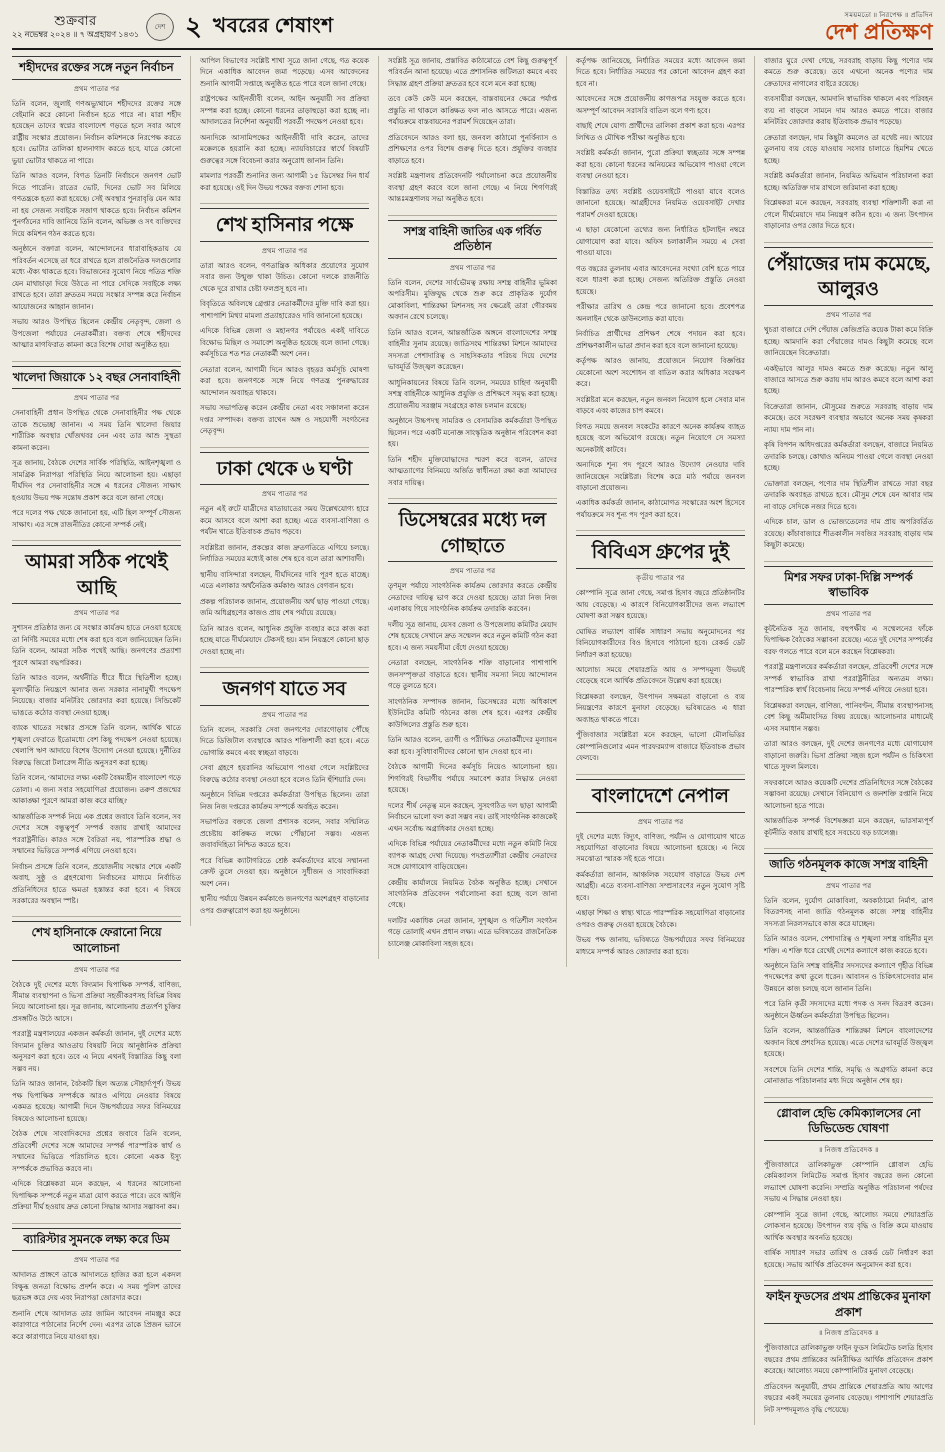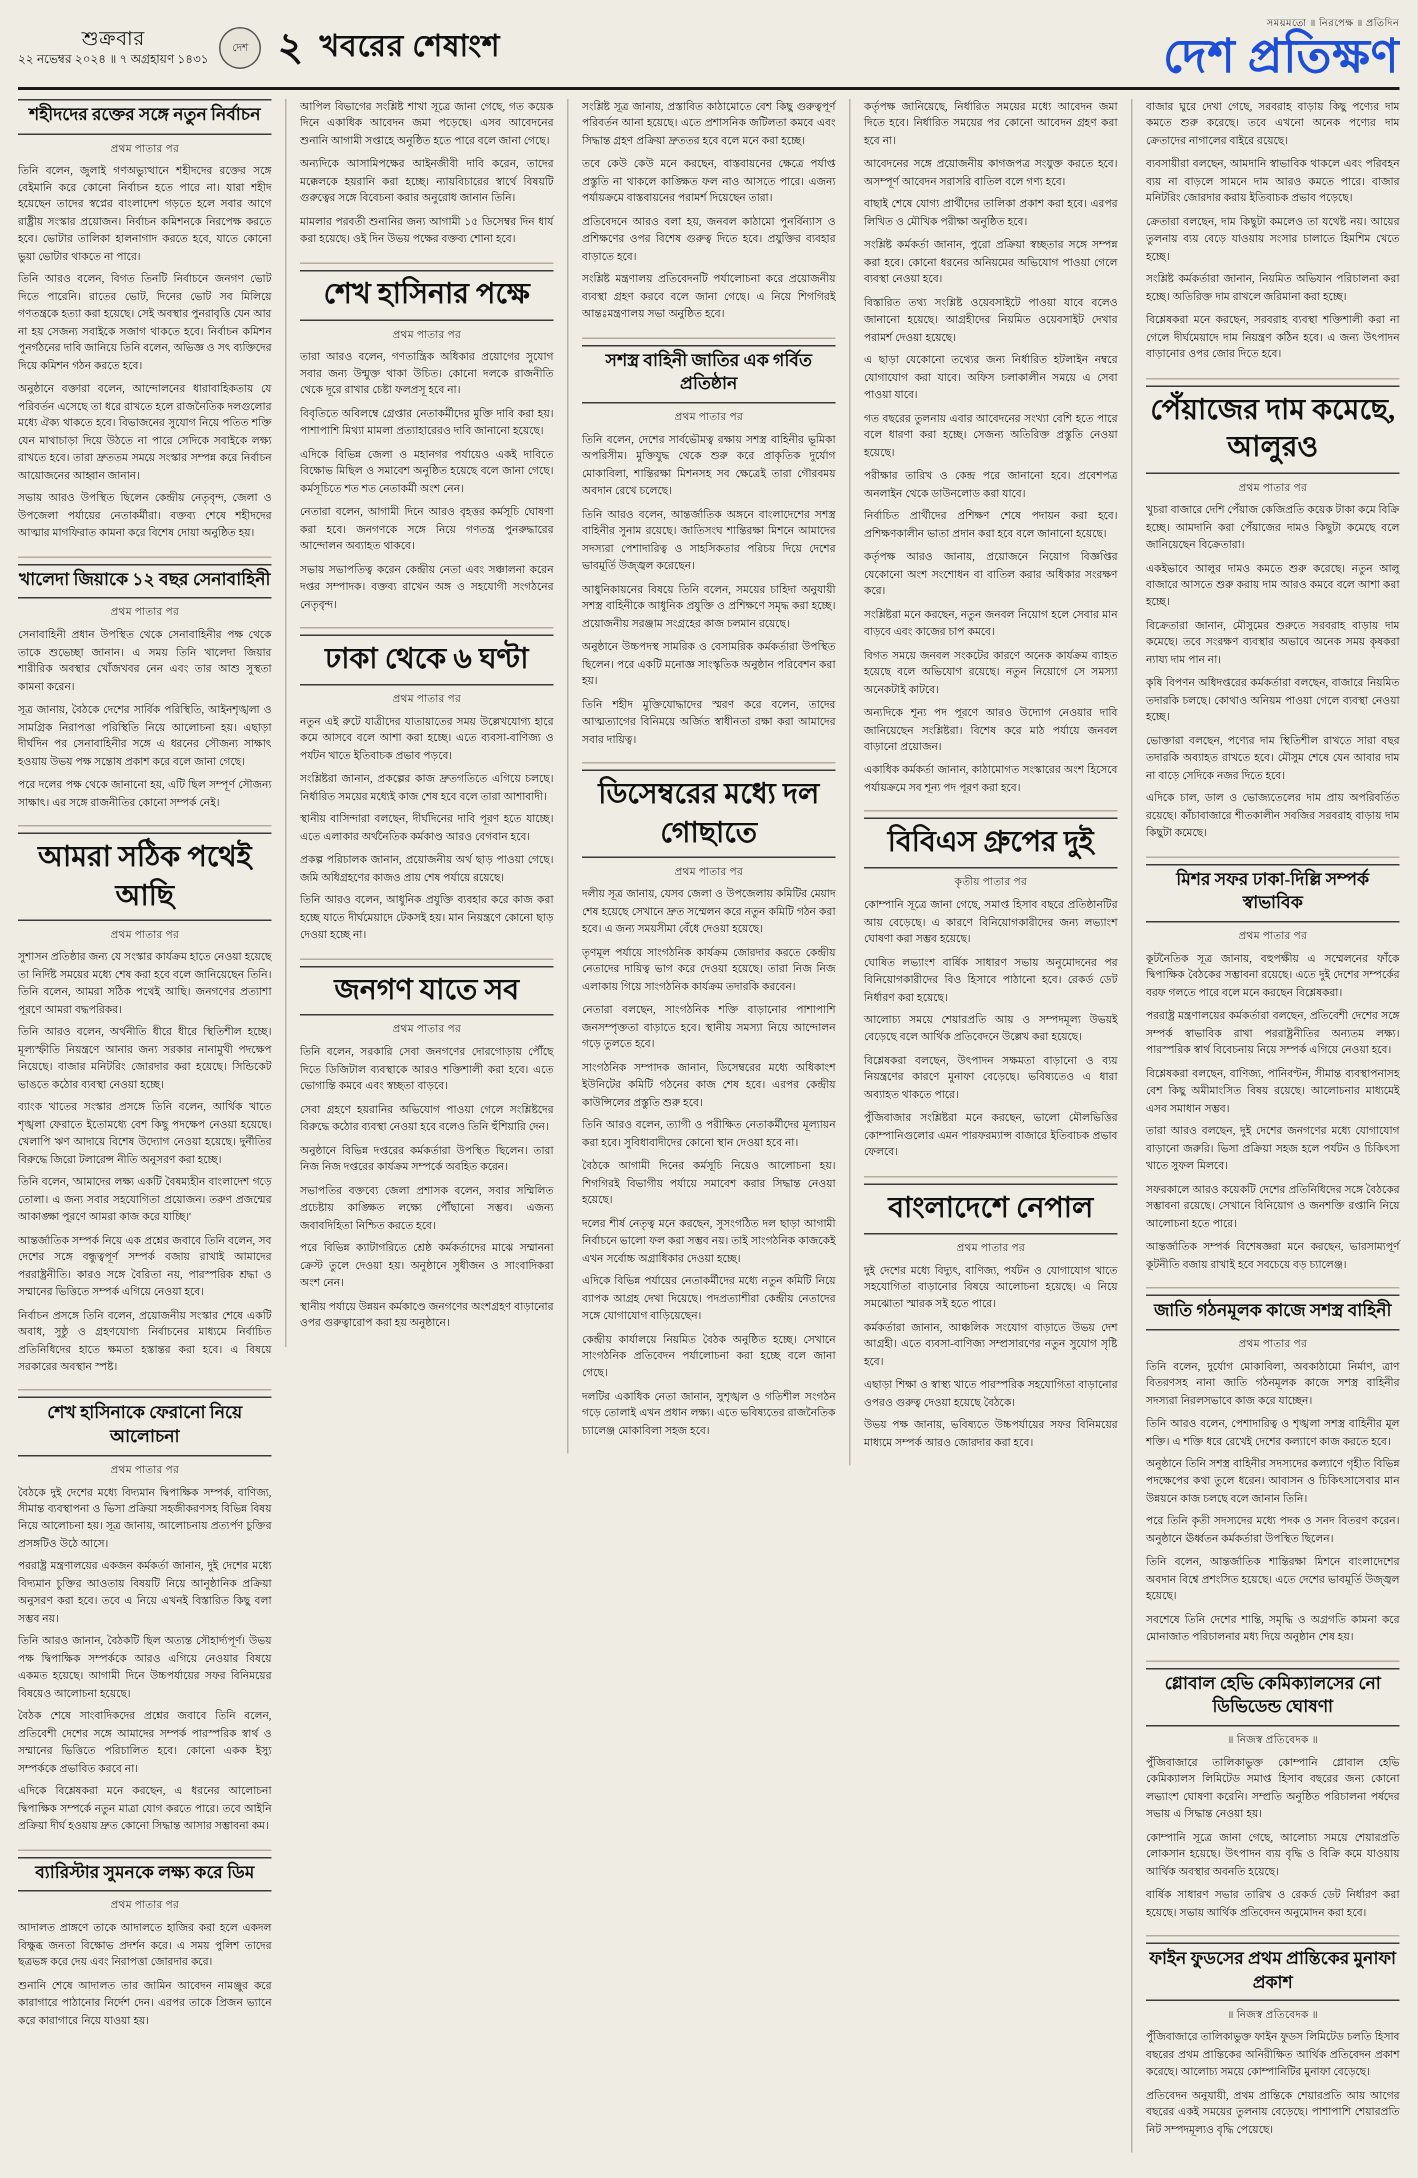--- a/index.html
+++ b/index.html
@@ -60,23 +60,23 @@
     letter-spacing:.5px;
   }
   .mh-right{text-align:right;}
   .mh-tagline{
     font-size:6.5px;
     color:#333;
     letter-spacing:.4px;
     margin-bottom:1px;
   }
   .mh-logo{
-    font-size:31px;
+    font-size:21px;
     font-weight:bold;
-    color:#1d4ed8;
+    color:#c2410c;
     letter-spacing:.5px;
     line-height:1;
   }
 
   
   .cols{
     display:flex;
     gap:9px;
     align-items:flex-start;
   }
@@ -187,20 +187,21 @@
         <div class="art">
           <div class="headline sm">ব্যারিস্টার সুমনকে লক্ষ্য করে ডিম</div>
           <div class="byline">প্রথম পাতার পর</div>
           <p class="body">আদালত প্রাঙ্গণে তাকে আদালতে হাজির করা হলে একদল বিক্ষুব্ধ জনতা বিক্ষোভ প্রদর্শন করে। এ সময় পুলিশ তাদের ছত্রভঙ্গ করে দেয় এবং নিরাপত্তা জোরদার করে।</p>
           <p class="body">শুনানি শেষে আদালত তার জামিন আবেদন নামঞ্জুর করে কারাগারে পাঠানোর নির্দেশ দেন। এরপর তাকে প্রিজন ভ্যানে করে কারাগারে নিয়ে যাওয়া হয়।</p>
         </div>
       </div>
       <div class="col">
         <div class="art">
           <p class="body">আপিল বিভাগের সংশ্লিষ্ট শাখা সূত্রে জানা গেছে, গত কয়েক দিনে একাধিক আবেদন জমা পড়েছে। এসব আবেদনের শুনানি আগামী সপ্তাহে অনুষ্ঠিত হতে পারে বলে জানা গেছে।</p>
+          <p class="body">রাষ্ট্রপক্ষের আইনজীবী বলেন, আইন অনুযায়ী সব প্রক্রিয়া সম্পন্ন করা হচ্ছে। কোনো ধরনের তাড়াহুড়ো করা হচ্ছে না। আদালতের নির্দেশনা অনুযায়ী পরবর্তী পদক্ষেপ নেওয়া হবে।</p>
           <p class="body">অন্যদিকে আসামিপক্ষের আইনজীবী দাবি করেন, তাদের মক্কেলকে হয়রানি করা হচ্ছে। ন্যায়বিচারের স্বার্থে বিষয়টি গুরুত্বের সঙ্গে বিবেচনা করার অনুরোধ জানান তিনি।</p>
           <p class="body">মামলার পরবর্তী শুনানির জন্য আগামী ১৫ ডিসেম্বর দিন ধার্য করা হয়েছে। ওই দিন উভয় পক্ষের বক্তব্য শোনা হবে।</p>
         </div>
         <div class="thin-rule"></div>
         <div class="art">
           <div class="headline">শেখ হাসিনার পক্ষে</div>
           <div class="byline">প্রথম পাতার পর</div>
           <p class="body">তারা আরও বলেন, গণতান্ত্রিক অধিকার প্রয়োগের সুযোগ সবার জন্য উন্মুক্ত থাকা উচিত। কোনো দলকে রাজনীতি থেকে দূরে রাখার চেষ্টা ফলপ্রসূ হবে না।</p>
           <p class="body">বিবৃতিতে অবিলম্বে গ্রেপ্তার নেতাকর্মীদের মুক্তি দাবি করা হয়। পাশাপাশি মিথ্যা মামলা প্রত্যাহারেরও দাবি জানানো হয়েছে।</p>
           <p class="body">এদিকে বিভিন্ন জেলা ও মহানগর পর্যায়েও একই দাবিতে বিক্ষোভ মিছিল ও সমাবেশ অনুষ্ঠিত হয়েছে বলে জানা গেছে। কর্মসূচিতে শত শত নেতাকর্মী অংশ নেন।</p>
@@ -243,22 +244,22 @@
           <p class="body">তিনি বলেন, দেশের সার্বভৌমত্ব রক্ষায় সশস্ত্র বাহিনীর ভূমিকা অপরিসীম। মুক্তিযুদ্ধ থেকে শুরু করে প্রাকৃতিক দুর্যোগ মোকাবিলা, শান্তিরক্ষা মিশনসহ সব ক্ষেত্রেই তারা গৌরবময় অবদান রেখে চলেছে।</p>
           <p class="body">তিনি আরও বলেন, আন্তর্জাতিক অঙ্গনে বাংলাদেশের সশস্ত্র বাহিনীর সুনাম রয়েছে। জাতিসংঘ শান্তিরক্ষা মিশনে আমাদের সদস্যরা পেশাদারিত্ব ও সাহসিকতার পরিচয় দিয়ে দেশের ভাবমূর্তি উজ্জ্বল করেছেন।</p>
           <p class="body">আধুনিকায়নের বিষয়ে তিনি বলেন, সময়ের চাহিদা অনুযায়ী সশস্ত্র বাহিনীকে আধুনিক প্রযুক্তি ও প্রশিক্ষণে সমৃদ্ধ করা হচ্ছে। প্রয়োজনীয় সরঞ্জাম সংগ্রহের কাজ চলমান রয়েছে।</p>
           <p class="body">অনুষ্ঠানে উচ্চপদস্থ সামরিক ও বেসামরিক কর্মকর্তারা উপস্থিত ছিলেন। পরে একটি মনোজ্ঞ সাংস্কৃতিক অনুষ্ঠান পরিবেশন করা হয়।</p>
           <p class="body">তিনি শহীদ মুক্তিযোদ্ধাদের স্মরণ করে বলেন, তাদের আত্মত্যাগের বিনিময়ে অর্জিত স্বাধীনতা রক্ষা করা আমাদের সবার দায়িত্ব।</p>
         </div>
         <div class="thin-rule"></div>
         <div class="art">
           <div class="headline">ডিসেম্বরের মধ্যে দল গোছাতে</div>
           <div class="byline">প্রথম পাতার পর</div>
+          <p class="body">তৃণমূল পর্যায়ে সাংগঠনিক কার্যক্রম জোরদার করতে কেন্দ্রীয় নেতাদের দায়িত্ব ভাগ করে দেওয়া হয়েছে। তারা নিজ নিজ এলাকায় গিয়ে সাংগঠনিক কার্যক্রম তদারকি করবেন।</p>
           <p class="body">দলীয় সূত্র জানায়, যেসব জেলা ও উপজেলায় কমিটির মেয়াদ শেষ হয়েছে সেখানে দ্রুত সম্মেলন করে নতুন কমিটি গঠন করা হবে। এ জন্য সময়সীমা বেঁধে দেওয়া হয়েছে।</p>
-          <p class="body">তৃণমূল পর্যায়ে সাংগঠনিক কার্যক্রম জোরদার করতে কেন্দ্রীয় নেতাদের দায়িত্ব ভাগ করে দেওয়া হয়েছে। তারা নিজ নিজ এলাকায় গিয়ে সাংগঠনিক কার্যক্রম তদারকি করবেন।</p>
           <p class="body">নেতারা বলছেন, সাংগঠনিক শক্তি বাড়ানোর পাশাপাশি জনসম্পৃক্ততা বাড়াতে হবে। স্থানীয় সমস্যা নিয়ে আন্দোলন গড়ে তুলতে হবে।</p>
           <p class="body">সাংগঠনিক সম্পাদক জানান, ডিসেম্বরের মধ্যে অধিকাংশ ইউনিটের কমিটি গঠনের কাজ শেষ হবে। এরপর কেন্দ্রীয় কাউন্সিলের প্রস্তুতি শুরু হবে।</p>
           <p class="body">তিনি আরও বলেন, ত্যাগী ও পরীক্ষিত নেতাকর্মীদের মূল্যায়ন করা হবে। সুবিধাবাদীদের কোনো স্থান দেওয়া হবে না।</p>
           <p class="body">বৈঠকে আগামী দিনের কর্মসূচি নিয়েও আলোচনা হয়। শিগগিরই বিভাগীয় পর্যায়ে সমাবেশ করার সিদ্ধান্ত নেওয়া হয়েছে।</p>
           <p class="body">দলের শীর্ষ নেতৃত্ব মনে করছেন, সুসংগঠিত দল ছাড়া আগামী নির্বাচনে ভালো ফল করা সম্ভব নয়। তাই সাংগঠনিক কাজকেই এখন সর্বোচ্চ অগ্রাধিকার দেওয়া হচ্ছে।</p>
           <p class="body">এদিকে বিভিন্ন পর্যায়ের নেতাকর্মীদের মধ্যে নতুন কমিটি নিয়ে ব্যাপক আগ্রহ দেখা দিয়েছে। পদপ্রত্যাশীরা কেন্দ্রীয় নেতাদের সঙ্গে যোগাযোগ বাড়িয়েছেন।</p>
           <p class="body">কেন্দ্রীয় কার্যালয়ে নিয়মিত বৈঠক অনুষ্ঠিত হচ্ছে। সেখানে সাংগঠনিক প্রতিবেদন পর্যালোচনা করা হচ্ছে বলে জানা গেছে।</p>
           <p class="body">দলটির একাধিক নেতা জানান, সুশৃঙ্খল ও গতিশীল সংগঠন গড়ে তোলাই এখন প্রধান লক্ষ্য। এতে ভবিষ্যতের রাজনৈতিক চ্যালেঞ্জ মোকাবিলা সহজ হবে।</p>
         </div>
       </div>

